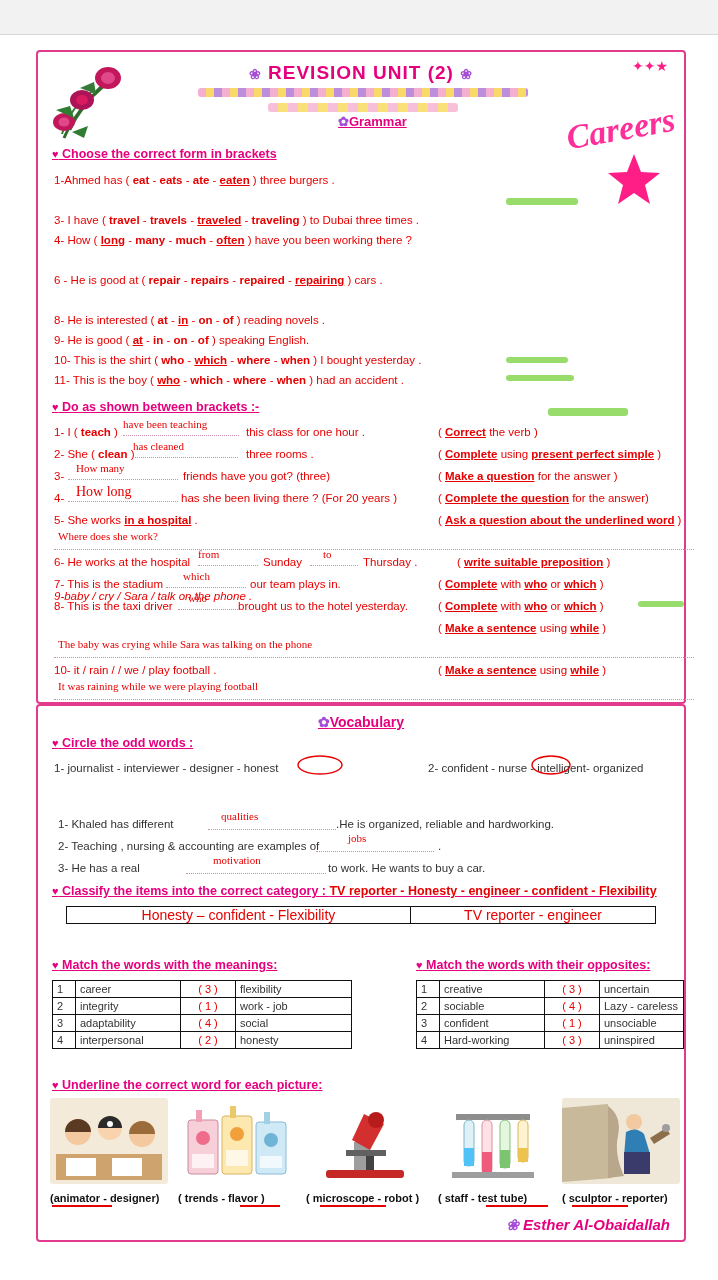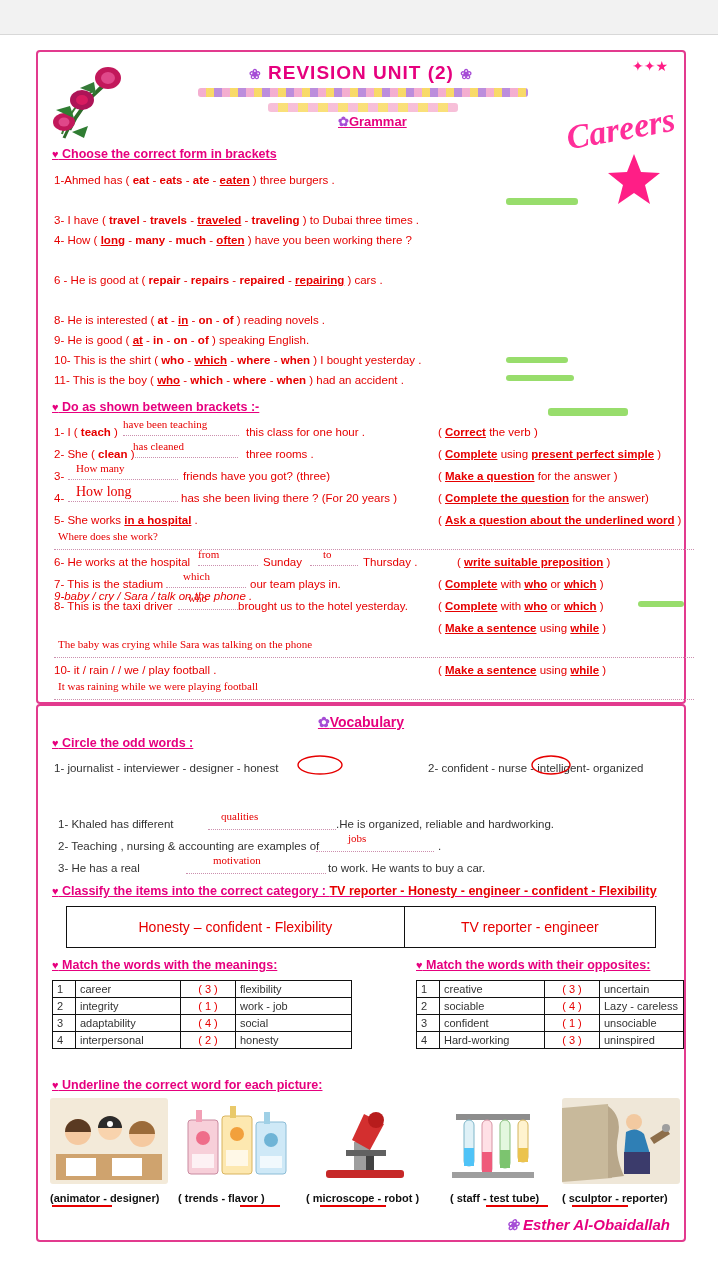--- a/index.html
+++ b/index.html
@@ -22,21 +22,21 @@
   .q{position:absolute;color:#e60000;font-size:11.5px;white-space:nowrap;}
   .q b{color:#e60000;}
   .u{text-decoration:underline;}
   .ans{position:absolute;color:#e60000;font-size:11px;font-family:"Liberation Serif",serif;}
   .dots{position:absolute;border-bottom:1px dotted #cc8fae;height:1px;}
   .hl{position:absolute;background:#76d13b;opacity:.75;border-radius:3px;}
   .tbl{position:absolute;border-collapse:collapse;font-size:11px;}
   .tbl td,.tbl th{border:1px solid #111;padding:2px 4px;color:#333;}
   .catbl{position:absolute;border-collapse:collapse;}
   .catbl th{border:1px solid #111;background:#fae3d9;color:#111;font-size:12px;padding:3px;}
-  .catbl td{border:1px solid #111;color:#e60000;font-size:14px;padding:12px;text-align:center;}
+  .catbl td{border:1px solid #111;color:#e60000;font-size:14px;padding:0;text-align:center;}
   .pic{position:absolute;border-radius:3px;background:#fdfdfd;}
   .piclabel{position:absolute;color:#111;font-size:11px;font-weight:bold;}
   .sig{position:absolute;right:14px;bottom:6px;color:#e6007e;font-size:15px;font-weight:bold;font-style:italic;}
   .vocab-title{position:absolute;left:0;top:8px;width:646px;text-align:center;color:#e6007e;font-size:14px;font-weight:bold;text-decoration:underline;}
   .redline{position:absolute;background:#e60000;height:1.5px;}
 </style>
 </head>
 <body>
 
 <div class="page">
@@ -344,21 +344,21 @@
       <path d="M88 40 l16 -10 4 6 -16 10 z" fill="#8d6e4a"></path>
       <circle cx="104" cy="30" r="4" fill="#9e9e9e"></circle>
     </svg>
 
     <div class="piclabel" style="left:12px;top:486px;">(animator - designer)</div>
     <div class="redline" style="left:14px;top:499px;width:60px;"></div>
     <div class="piclabel" style="left:140px;top:486px;">( trends -  flavor )</div>
     <div class="redline" style="left:202px;top:499px;width:40px;"></div>
     <div class="piclabel" style="left:268px;top:486px;">(  microscope - robot )</div>
     <div class="redline" style="left:282px;top:499px;width:66px;"></div>
-    <div class="piclabel" style="left:412px;top:486px;">( staff - test tube)</div>
+    <div class="piclabel" style="left:400px;top:486px;">( staff - test tube)</div>
     <div class="redline" style="left:448px;top:499px;width:62px;"></div>
     <div class="piclabel" style="left:524px;top:486px;">( sculptor - reporter)</div>
     <div class="redline" style="left:534px;top:499px;width:56px;"></div>
 
     <div class="sig">
       <span style="color:#a64dd6;">❀</span> <span>Esther Al-Obaidallah</span>
     </div>
   </div>
 </div>
 

